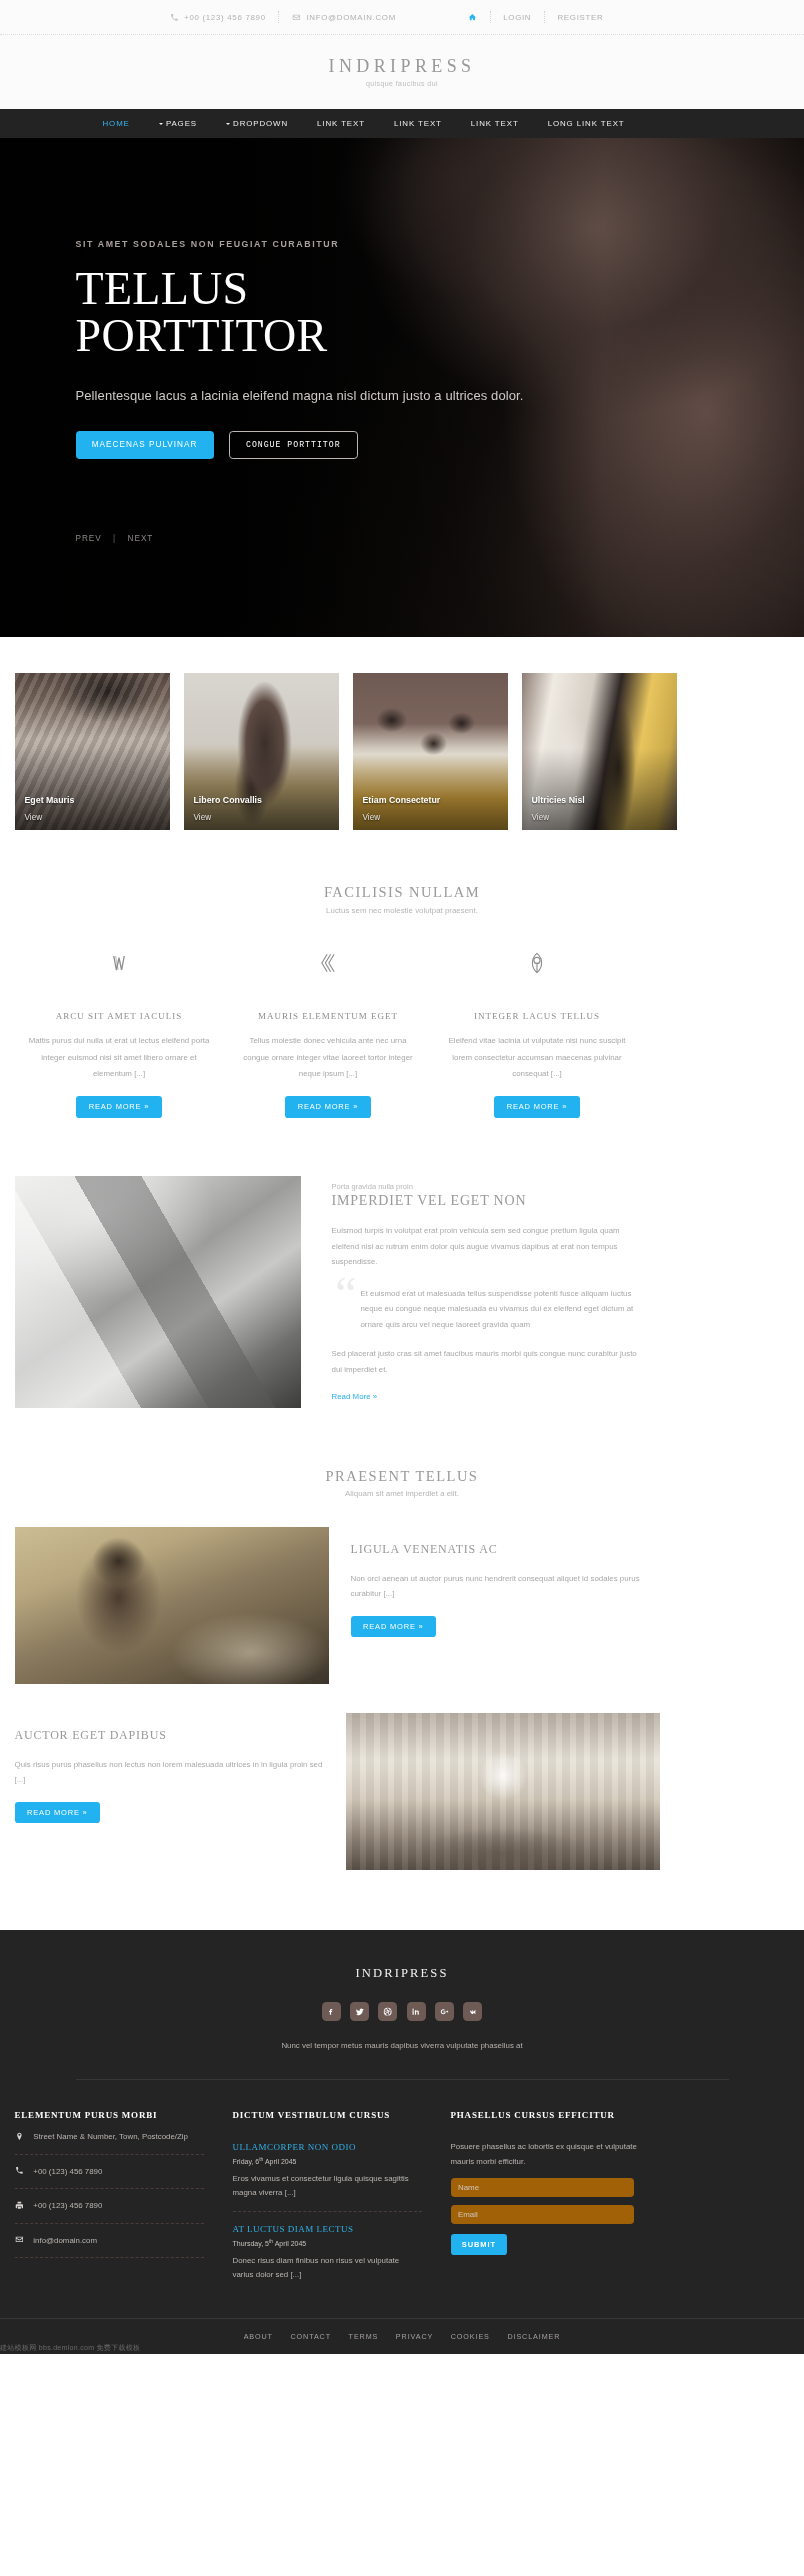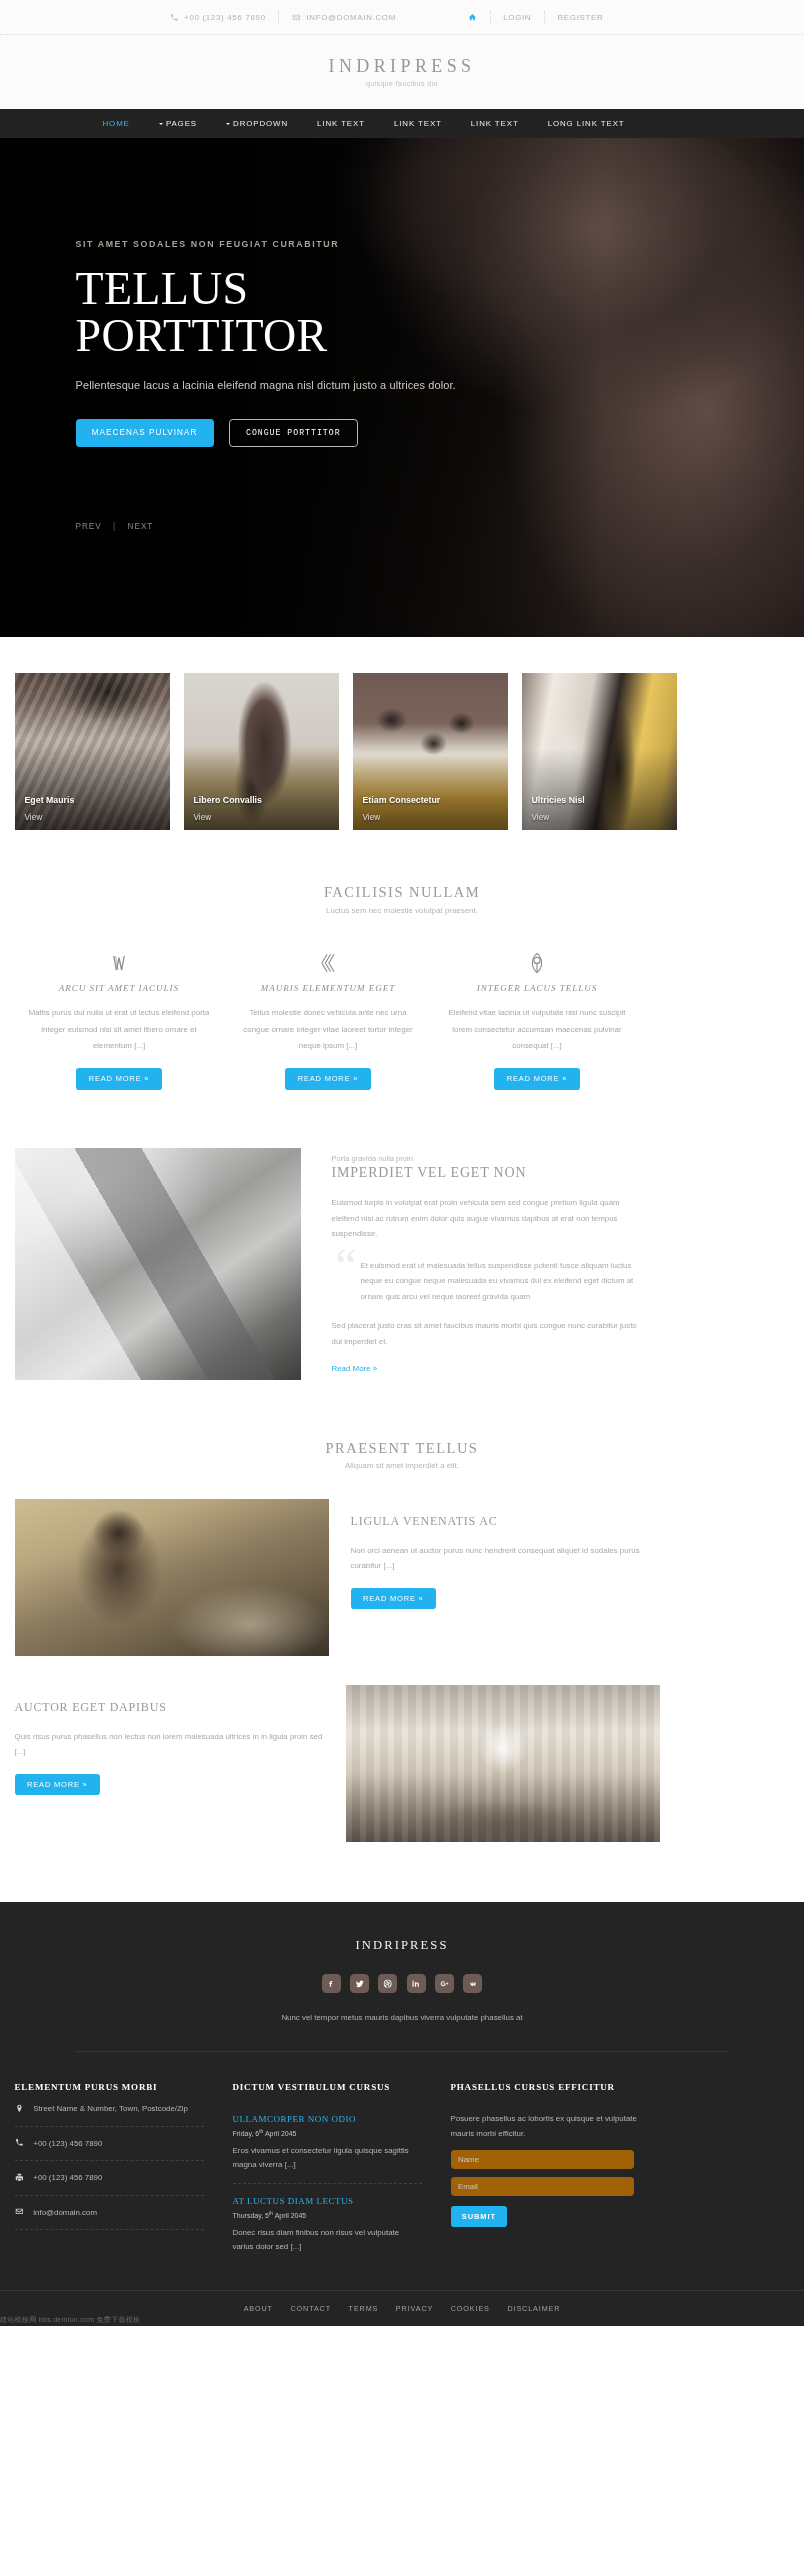--- a/index.html
+++ b/index.html
@@ -67,21 +67,21 @@
   }
   .hero-inner { position:relative; width:653px; margin:0 auto; padding-top:101px; }
   .hero-kicker {
     color:#a9a19e; font-size:8.8px; font-weight:bold; letter-spacing:1.6px;
   }
   .hero-title {
     font-family:"Liberation Serif", serif; color:#fff;
     font-size:46px; line-height:1.02; margin-top:16.3px; font-weight:400;
     letter-spacing:0.3px;
   }
-  .hero-desc { color:#cfcac8; font-size:11px; margin-top:19px; letter-spacing:0.1px; }
+  .hero-desc { color:#cfcac8; font-size:13px; margin-top:28px; letter-spacing:0.1px; }
   .hero-btns { margin-top:28px; display:flex; gap:15px; }
   .btn-primary {
     background:#21b2ef; color:#fff; border:none; border-radius:3.8px;
     font-size:8.2px; letter-spacing:1px; padding:8.8px 16.3px; cursor:pointer;
     font-family:"Liberation Sans", sans-serif;
   }
   .btn-ghost {
     background:transparent; color:#fff; border:0.6px solid #bdb6b3; border-radius:3.8px;
     font-size:8.2px; letter-spacing:1px; padding:8.8px 16.3px; cursor:pointer;
     font-family:Liberation Mono, monospace;
@@ -126,21 +126,21 @@
   .sec-head { text-align:center; }
   .sec-title { font-family:"Liberation Serif", serif; font-size:14.5px; color:#9a9a9a; letter-spacing:1.5px; font-weight:400; }
   .sec-sub { font-size:7.9px; color:#b5b5b5; margin-top:4.4px; }
 
   
   .features { padding:54px 0 0; }
   .feat-row { display:flex; margin-top:29px; }
   .feat { width:209px; text-align:center; padding:0 14px; }
   .feat-ico { height:39px; display:flex; align-items:center; justify-content:center; color:#8e8e8e; }
   .feat-ico svg { width:28px; height:28px; }
-  .feat-title { font-family:"Liberation Serif", serif; font-size:9px; color:#8e8e8e; letter-spacing:1px; margin-top:0;font-style:italic; }
+  .feat-title { font-family:"Liberation Serif", serif; font-size:9px; color:#8e8e8e; letter-spacing:1px; margin-top:28px; }
   .feat-text { font-size:7.9px; color:#a8a8a8; line-height:2.05; margin-top:12.6px; }
   .btn-read {
     display:inline-block; background:#21b2ef; color:#fff; text-decoration:none;
     font-size:7.5px; letter-spacing:0.8px; padding:6.3px 12.6px; border-radius:3.1px; margin-top:14px;
   }
 
   
   .mediablock { padding:58px 0 0; display:flex; gap:31px; }
   .mb-img { width:286px; height:232px; position:relative; overflow:hidden;
     background:linear-gradient(145deg,#f0f0ef 0%, #d3d3d2 22%, #9c9c9b 46%, #c9c9c8 62%, #6f6f6e 82%, #3c3c3b 100%); }

